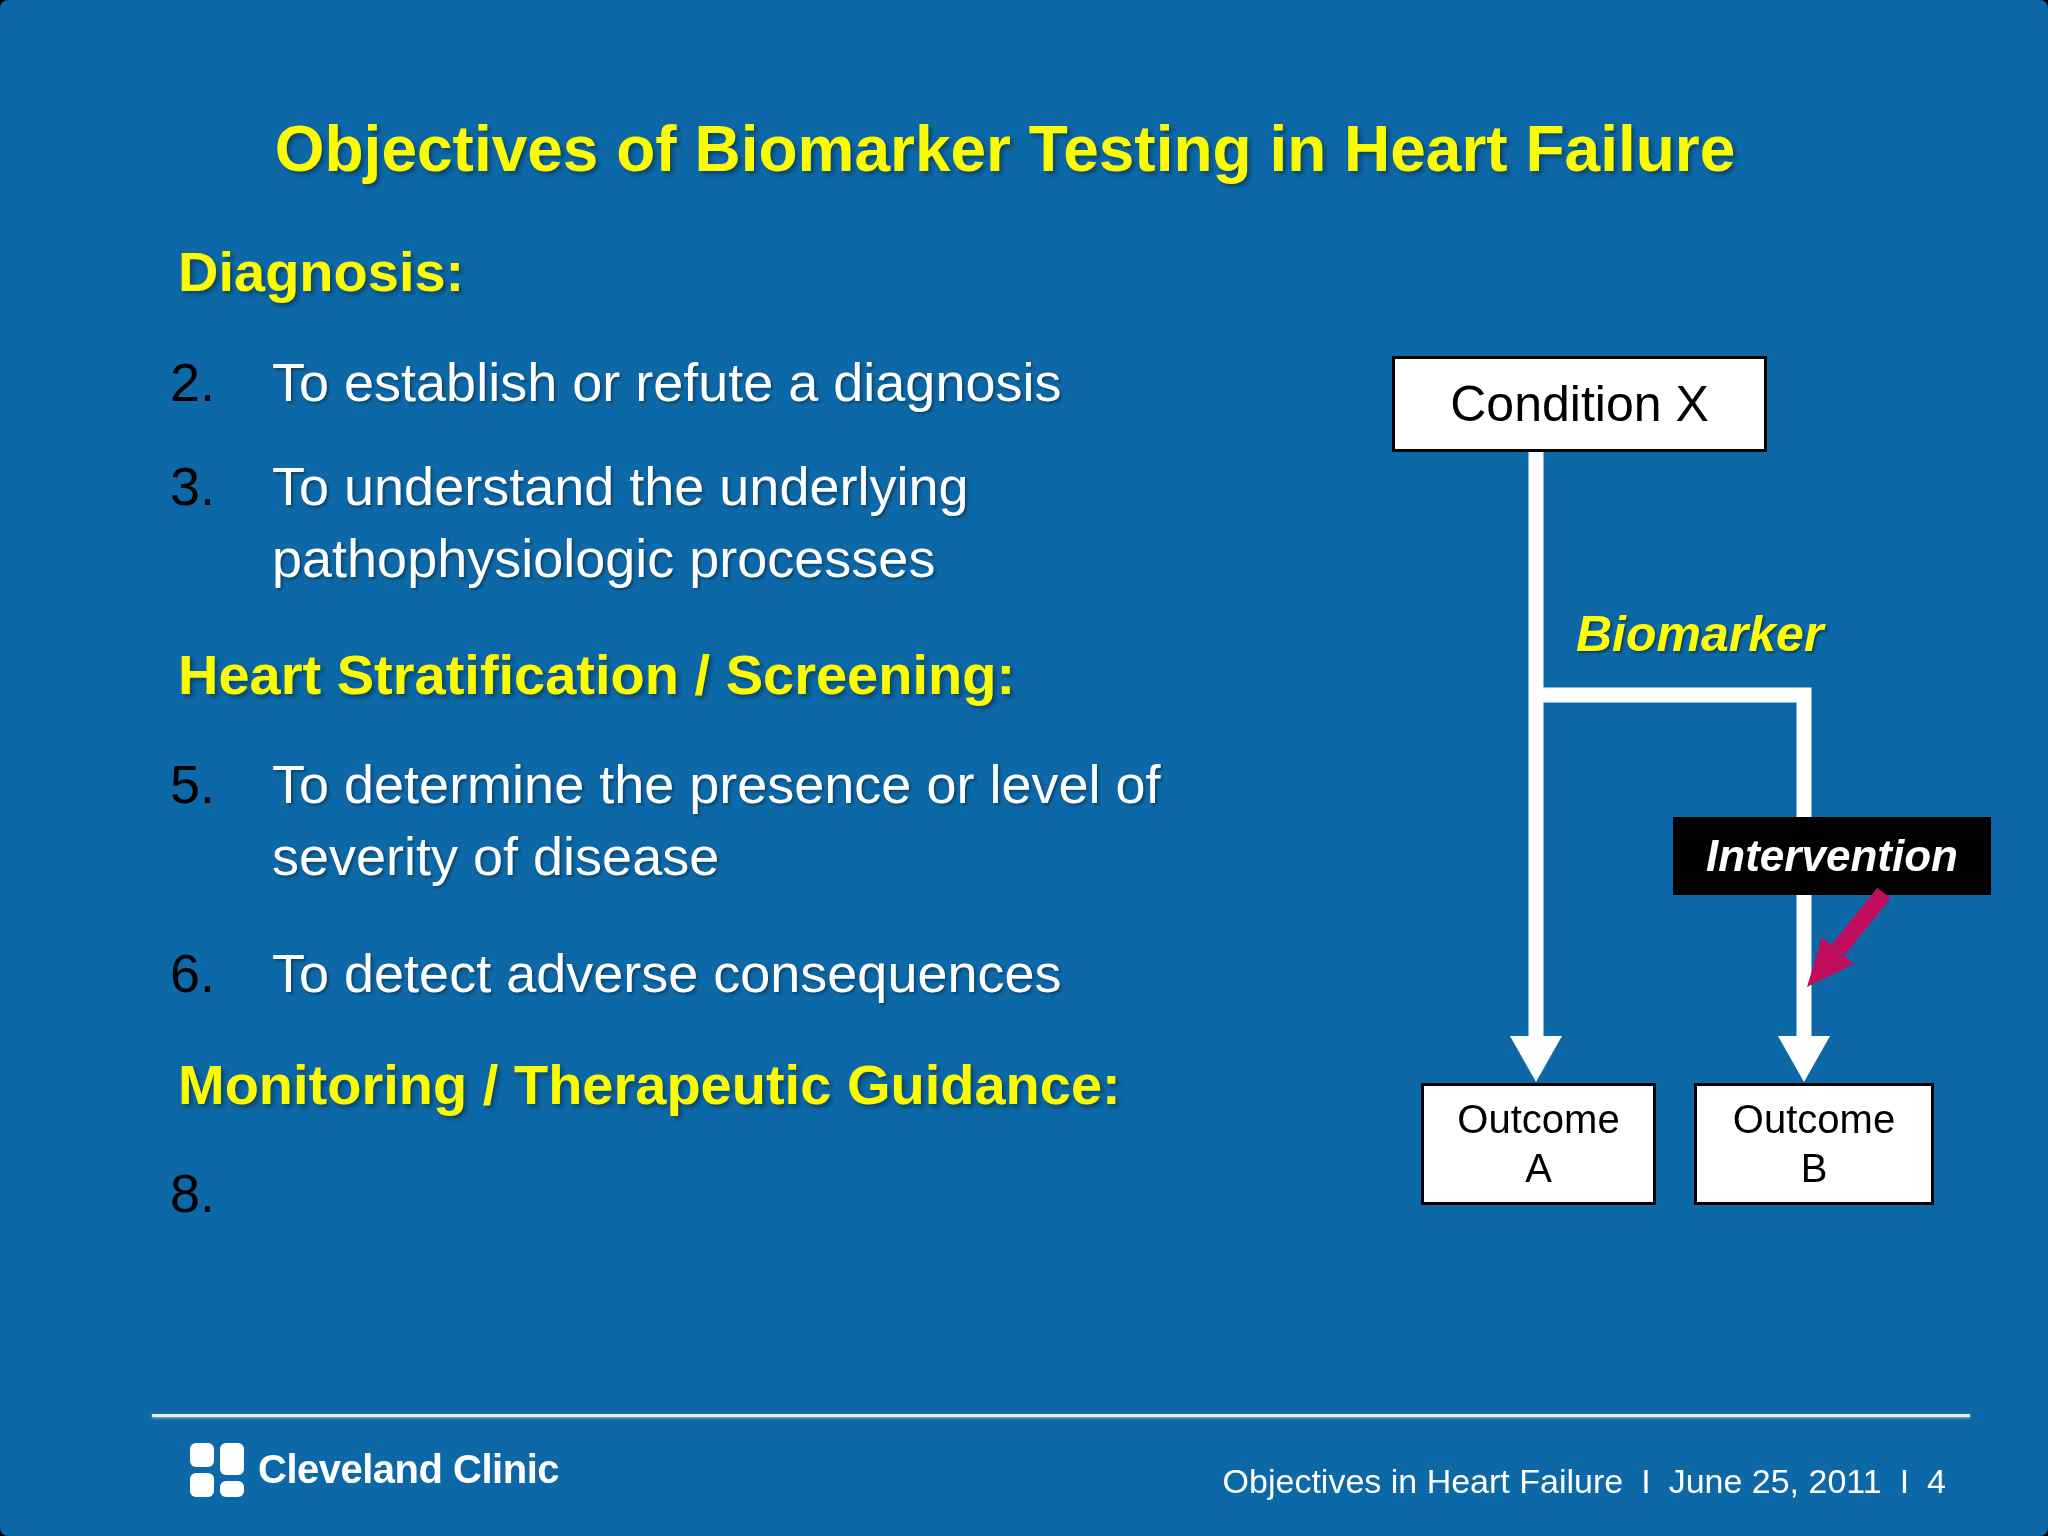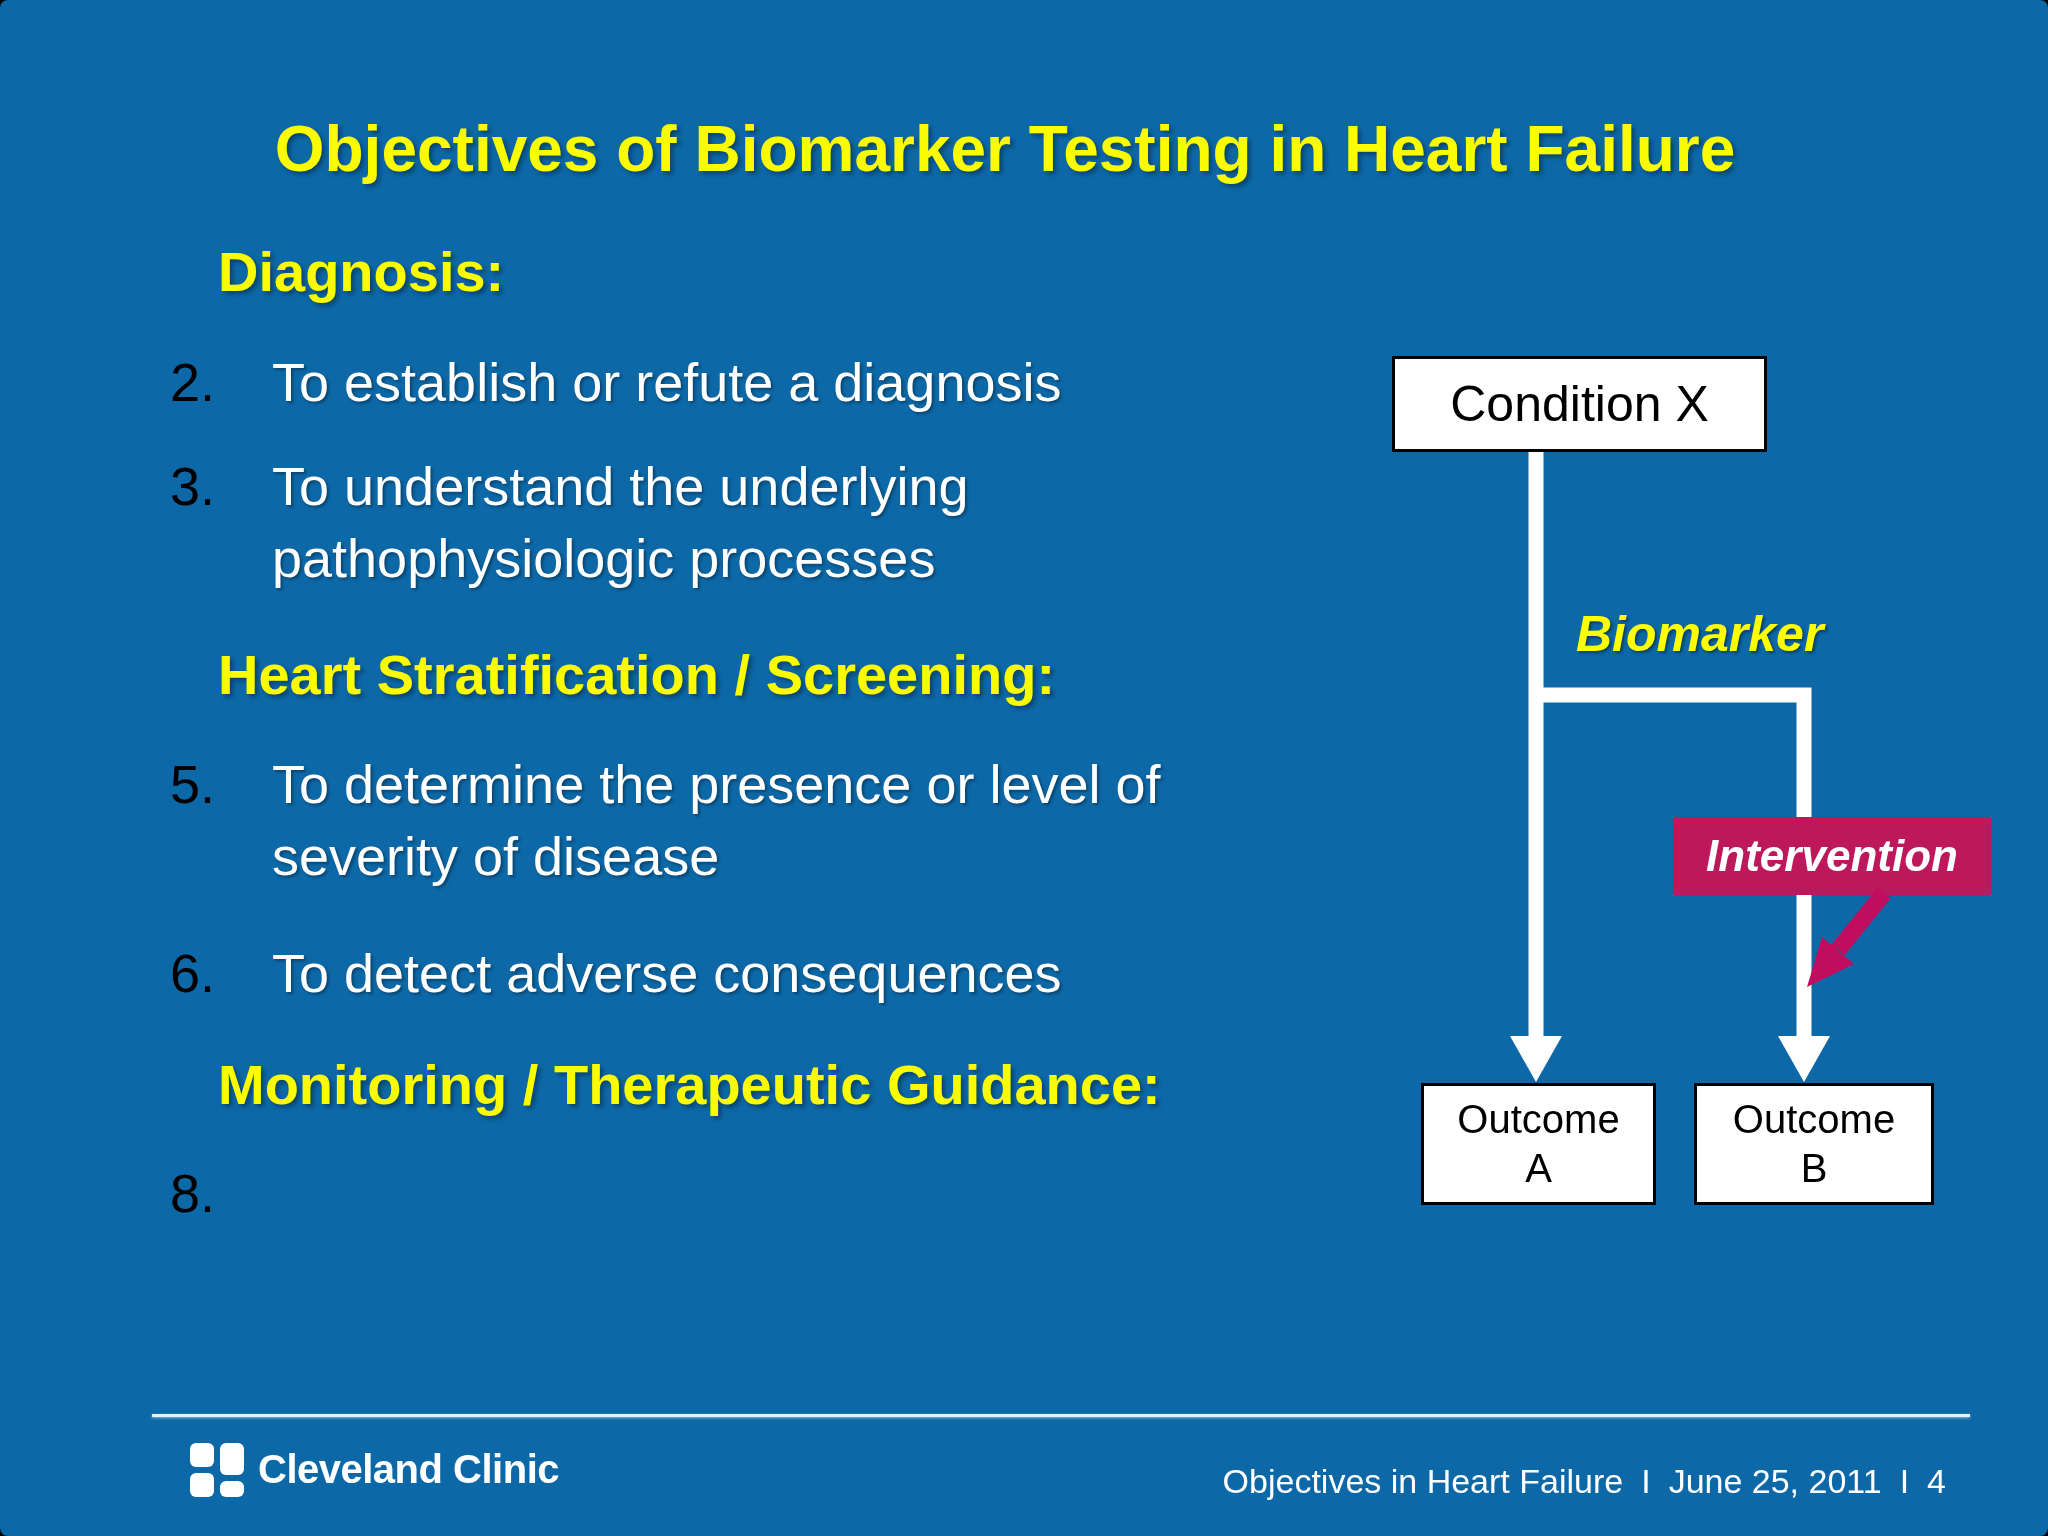--- a/index.html
+++ b/index.html
@@ -15,21 +15,20 @@
     position:absolute;left:150px;top:112px;width:1710px;
     text-align:center;white-space:nowrap;
     font-size:64px;font-weight:bold;color:#fcfc00;
     text-shadow:3px 3px 4px rgba(0,0,0,0.35);
   }
   .heading{
     position:absolute;left:178px;
     font-size:56px;font-weight:bold;color:#fcfc00;line-height:1.2;
     text-shadow:3px 3px 4px rgba(0,0,0,0.35);
     white-space:nowrap;
-    margin-left:40px;
   }
   .item{
     position:absolute;left:170px;display:flex;align-items:flex-start;
     font-size:54px;line-height:72px;
   }
   .item .num{
     width:102px;color:#000000;flex:0 0 auto;
   }
   .item .txt{
     color:#ffffff;white-space:pre-line;max-width:1120px;
@@ -39,21 +38,21 @@
     position:absolute;display:flex;align-items:center;justify-content:center;
     background:#ffffff;border:3px solid #000000;box-sizing:border-box;
     color:#000000;font-weight:normal;text-align:center;z-index:2;
   }
   .condition-box{left:1392px;top:356px;width:375px;height:96px;font-size:50px;}
   .outcome-box{width:235px;height:122px;font-size:40px;line-height:1.22;top:1083px;}
   .outcome-a{left:1421px;}
   .outcome-b{left:1694px;width:240px;}
   .intervention-box{
     position:absolute;left:1673px;top:817px;width:318px;height:78px;
-    background:#be185d;color:#ffffff;display:flex;align-items:center;justify-content:center;
+    background:#000000;color:#ffffff;display:flex;align-items:center;justify-content:center;
     font-size:44px;font-weight:bold;font-style:italic;z-index:2;
   }
   .biomarker-label{
     position:absolute;left:1556px;top:605px;
     font-size:50px;font-weight:bold;font-style:italic;color:#ffff00;
     text-shadow:2px 2px 3px rgba(0,0,0,0.4);z-index:2;white-space:nowrap;margin-left:20px;
   }
   svg.connectors{position:absolute;left:0;top:0;z-index:1;}
   svg.overlay{position:absolute;left:0;top:0;z-index:3;pointer-events:none;}
   .footer-divider{

